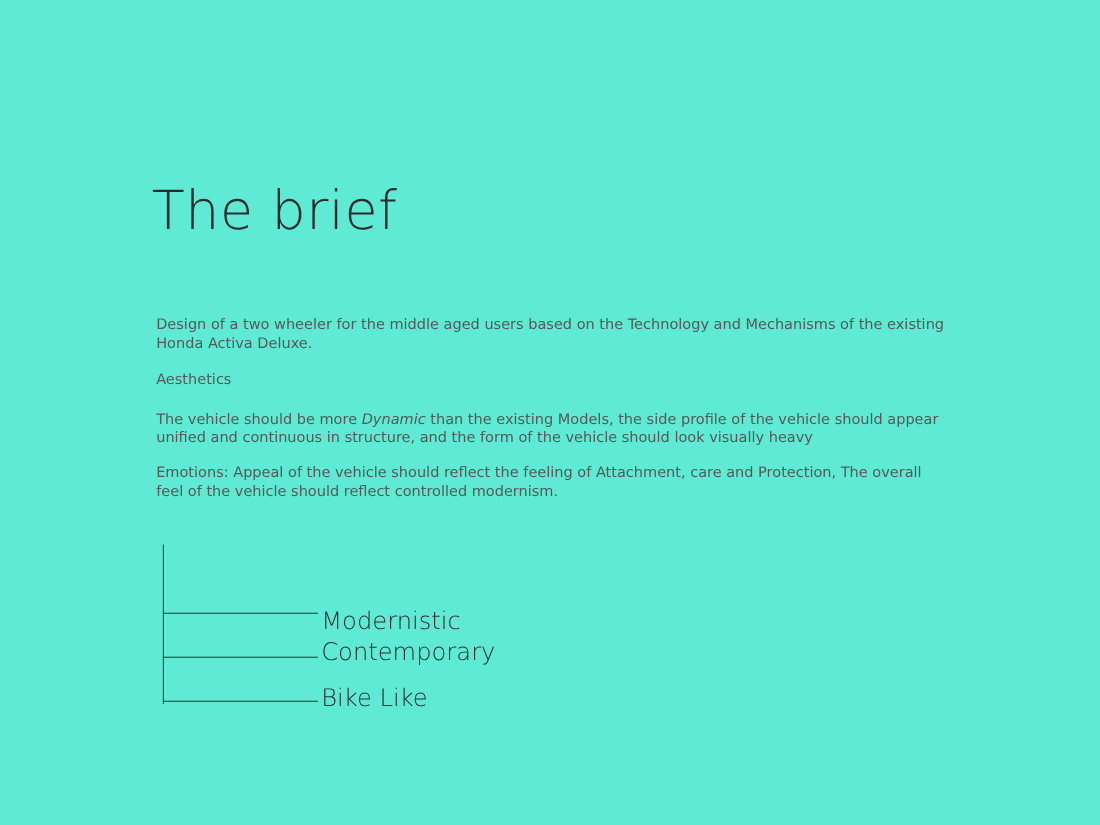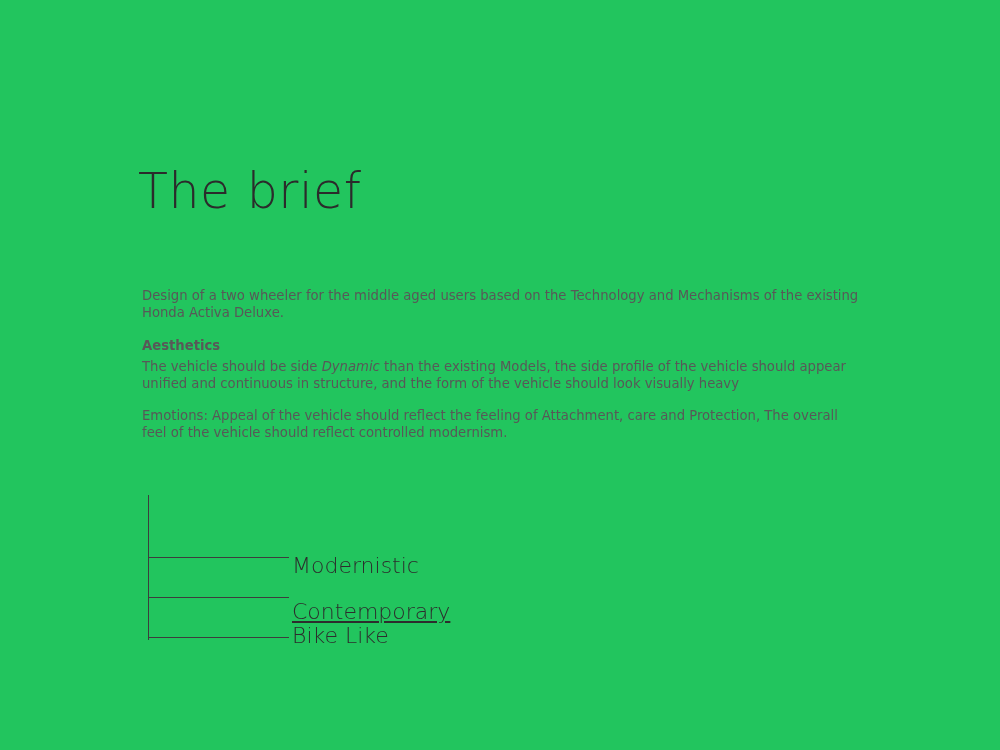--- a/index.html
+++ b/index.html
@@ -10,21 +10,21 @@
     width: 1000px;
     height: 750px;
     background: #ffffff;
     font-family: "DejaVu Sans", sans-serif;
     overflow: hidden;
   }
   .slide {
     position: relative;
     width: 1000px;
     height: 750px;
-    background: #22c55e;
+    background: #5eead4;
   }
   .title {
     position: absolute;
     left: 138px;
     top: 132px;
     font-family: "DejaVu Sans", sans-serif;
     font-size: 49px;
     font-weight: 300;
     color: #2b2b2b;
     letter-spacing: 0.5px;
@@ -40,22 +40,21 @@
     font-size: 13.2px;
     line-height: 1.28;
   }
   .para {
     margin: 0 0 16px 0;
   }
   .para.tight {
     margin-bottom: 0;
   }
   .para.label {
-    margin-bottom: 4px;
-    font-weight: bold;
+    margin-bottom: 19px;
   }
   .em-italic {
     font-style: italic;
     text-align: center;
   }
   
   .diagram {
     position: absolute;
     left: 142px;
     top: 495px;
@@ -83,37 +82,37 @@
     position: absolute;
     left: 150px;
     font-family: "DejaVu Sans", sans-serif;
     font-size: 22px;
     font-weight: 300;
     color: #2d2d2d;
     white-space: nowrap;
     line-height: 1;
   }
   .rung-label.l1 { top: 60px; }
-  .rung-label.l2 { top: 106px; text-decoration: underline; }
+  .rung-label.l2 { top: 88px; }
   .rung-label.l3 { top: 130px; text-align: right; }
 </style>
 </head>
 <body>
 
 <div class="slide">
 
   <h1 class="title">The brief</h1>
 
   <div class="body-block">
 
     <p class="para">Design of a two wheeler for the middle aged users based on the Technology and Mechanisms of the existing Honda Activa Deluxe.</p>
 
     <p class="para label">Aesthetics</p>
 
-    <p class="para"><span>The vehicle should be side </span><span class="em-italic">Dynamic</span><span> than the existing Models, the side profile of the vehicle should appear unified  and continuous in structure, and the form of the vehicle should look visually heavy</span></p>
+    <p class="para"><span>The vehicle should be more </span><span class="em-italic">Dynamic</span><span> than the existing Models, the side profile of the vehicle should appear unified  and continuous in structure, and the form of the vehicle should look visually heavy</span></p>
 
     <p class="para tight">Emotions: Appeal of the vehicle should reflect the feeling of Attachment, care and Protection, The overall feel of the vehicle should reflect controlled modernism.</p>
 
   </div>
 
   <div class="diagram">
     <div class="axis-v"></div>
     <div class="rung r1"></div>
     <div class="rung r2"></div>
     <div class="rung r3"></div>

